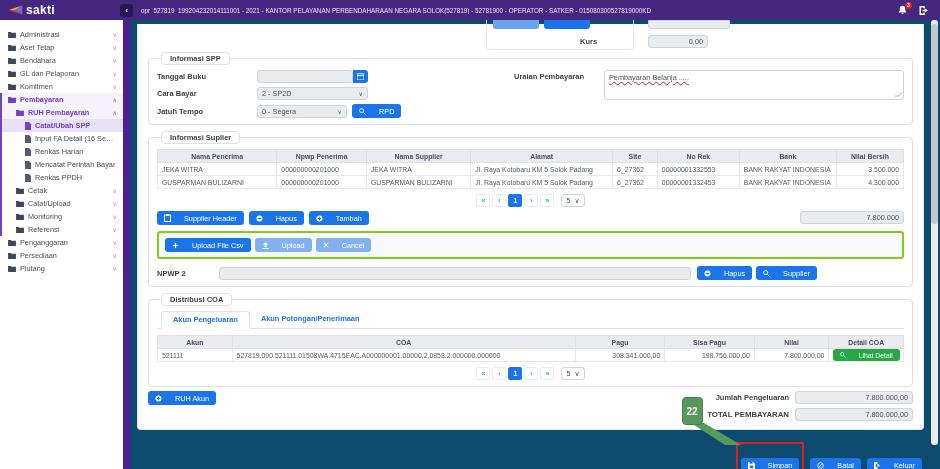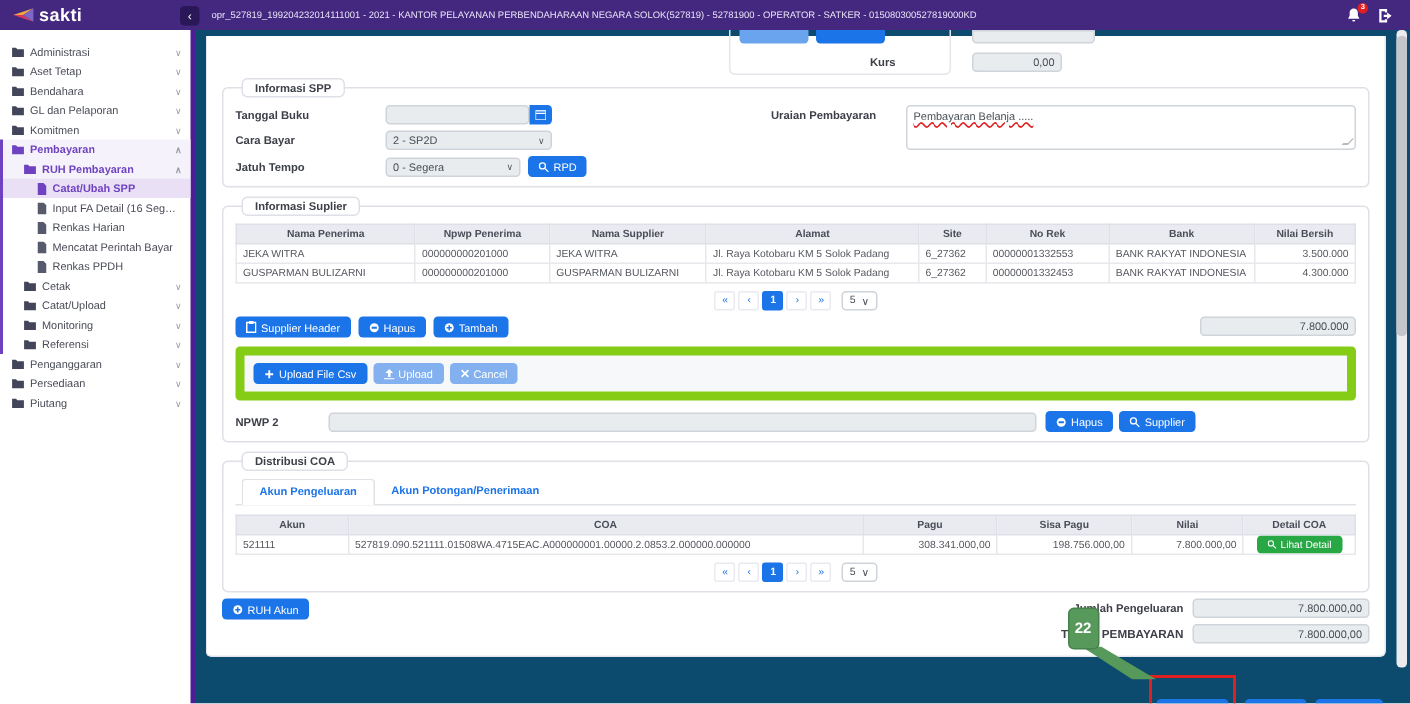--- a/index.html
+++ b/index.html
@@ -9,21 +9,21 @@
   .hdr{height:20px;background:#44287f;display:flex;align-items:center;padding:0 8px;gap:8px}
   .hdr-logo{display:flex;align-items:center;gap:3px;width:104px}
   .hdr-logo .logo-txt{color:#fff;font-weight:bold;font-size:12px;letter-spacing:.3px}
   .collapse-btn{width:13px;height:13px;background:#2a1758;border:none;border-radius:3px;color:#fff;font-size:8px;line-height:11px;cursor:pointer}
   .crumb{color:#e9e4f7;font-size:6.3px;white-space:nowrap;overflow:hidden;flex:1}
   .hdr-right{display:flex;align-items:center;gap:10px;padding-right:2px}
   .bell{position:relative;display:inline-flex}
   .badge{position:absolute;top:-3px;right:-4px;background:#e02020;color:#fff;border-radius:50%;font-size:5px;min-width:7px;height:7px;line-height:7px;text-align:center;font-weight:bold}
   
   .shell{display:flex;height:449px}
-  .sidebar{width:130px;background:#fff;border-right:3px solid #4c1d95;padding-top:8px;flex:none}
+  .sidebar{width:130px;background:#fff;border-right:7px solid #4c1d95;padding-top:8px;flex:none}
   .s-item{display:flex;align-items:center;gap:4px;height:13px;padding:0 6px 0 8px;font-size:7.3px;color:#4a4d57;cursor:pointer;white-space:nowrap}
   .s-item .lbl{overflow:hidden;text-overflow:ellipsis}
   .s-item .chev{margin-left:auto;color:#9a9aa5;font-size:6px}
   .lvl1{padding-left:16px}
   .lvl2{padding-left:25px}
   .pay-group{border-left:2px solid #6f42c1}
   .pay-group .s-item{padding-left:6px}
   .pay-group .lvl1{padding-left:14px}
   .pay-group .lvl2{padding-left:23px}
   .s-item.active{color:#6f42c1;font-weight:bold;background:#f5f2fb}
@@ -33,36 +33,36 @@
   .card{background:#fff;border:1px solid #e3e6ee;border-top:none;border-radius:0 0 4px 4px;padding:6px 10px 8px;flex:none}
   fieldset{border:1px solid #dde0e6;border-radius:4px;padding:5px 8px 6px;margin-bottom:6px}
   legend{border:1px solid #dde0e6;border-radius:4px;background:#fff;padding:1px 8px;font-weight:bold;font-size:7.5px;color:#3d4049;margin-left:4px}
   .frow{display:flex;align-items:center;margin-bottom:4px}
   .flbl{font-weight:bold;color:#3d4049;font-size:7.5px}
   .inp{border:1px solid #ced4da;border-radius:3px;height:13px;font-size:7.3px;color:#495057;padding:0 4px;background:#fff;display:flex;align-items:center}
   .dis{background:#e9ecef}
   .right{justify-content:flex-end}
   .sel{display:flex;align-items:center;justify-content:space-between;gap:4px}
   .sel .chev{color:#555;font-size:6px}
-  .btn{display:inline-flex;align-items:center;gap:3px;background:#1b74e8;color:#fff;border:none;border-radius:3px;font-size:7.3px;font-family:inherit;padding:0 7px;height:14px;cursor:pointer;white-space:nowrap}
+  .btn{display:inline-flex;align-items:center;gap:13px;background:#1b74e8;color:#fff;border:none;border-radius:3px;font-size:7.3px;font-family:inherit;padding:0 7px;height:14px;cursor:pointer;white-space:nowrap}
   .btn.lightb{background:#83b1ef;cursor:default}
   .btn.green{background:#28a745;height:12px;font-size:6.8px}
   .icn{display:inline-flex}
   
   table{width:100%;border-collapse:collapse;font-size:6.9px;table-layout:fixed}
   th{background:#e9ebf0;border:1px solid #dde0e6;color:#4a4d57;font-weight:bold;height:13px;text-align:center;padding:0 3px;overflow:hidden;white-space:nowrap}
   td{border:1px solid #e6e8ec;height:13px;padding:0 4px;color:#55585f;overflow:hidden;white-space:nowrap}
   td.num{text-align:right}
   
   .pager{display:flex;justify-content:center;align-items:center;gap:2px;margin:5px 0 4px}
   .pg-btn{width:14px;height:13px;display:inline-flex;align-items:center;justify-content:center;background:#fff;border:1px solid #e8eaef;border-radius:2px;color:#1b74e8;font-size:7px;cursor:pointer}
   .pg-btn.active{background:#1b74e8;color:#fff;border-color:#1b74e8;font-weight:bold}
   .pg-size{display:inline-flex;align-items:center;gap:4px;border:1px solid #ced4da;border-radius:3px;height:13px;padding:0 4px;margin-left:5px;color:#495057;font-size:7px;background:#fff;cursor:pointer}
   
-  .upanel{border:6px solid #84cc16;background:#f7f8fa;border-radius:3px;padding:5px 6px;margin:6px 0 7px;display:flex;gap:4px}
+  .upanel{border:2px solid #84cc16;background:#f7f8fa;border-radius:3px;padding:5px 6px;margin:6px 0 7px;display:flex;gap:4px}
   
   .tabbar{display:flex;border-bottom:1px solid #dee2e6;padding:0 4px;margin-bottom:6px}
   .tab{padding:3px 11px 4px;color:#1b74e8;font-weight:bold;font-size:7.4px;cursor:pointer}
   .tab.active{border:1px solid #dee2e6;border-bottom:1px solid #fff;border-radius:3px 3px 0 0;margin-bottom:-1px;background:#fff}
   
   .topcut{position:relative;height:26px;margin-top:-4px}
   .cut-panel{position:absolute;left:338px;top:-12px;width:148px;height:36px;border:1px solid #e3e6ea;border-radius:4px;display:flex;align-items:flex-start;gap:5px;padding:2px 6px}
   .cutbtn{width:46px;height:12px;border:none;border-radius:0 0 3px 3px;cursor:pointer}
   .kurs-sliver{position:absolute;left:500px;top:-6px;width:82px;height:9px;background:#e9ecef;border:1px solid #ced4da;border-radius:0 0 3px 3px}
   .kurs-lbl{position:absolute;left:432px;top:11px}

